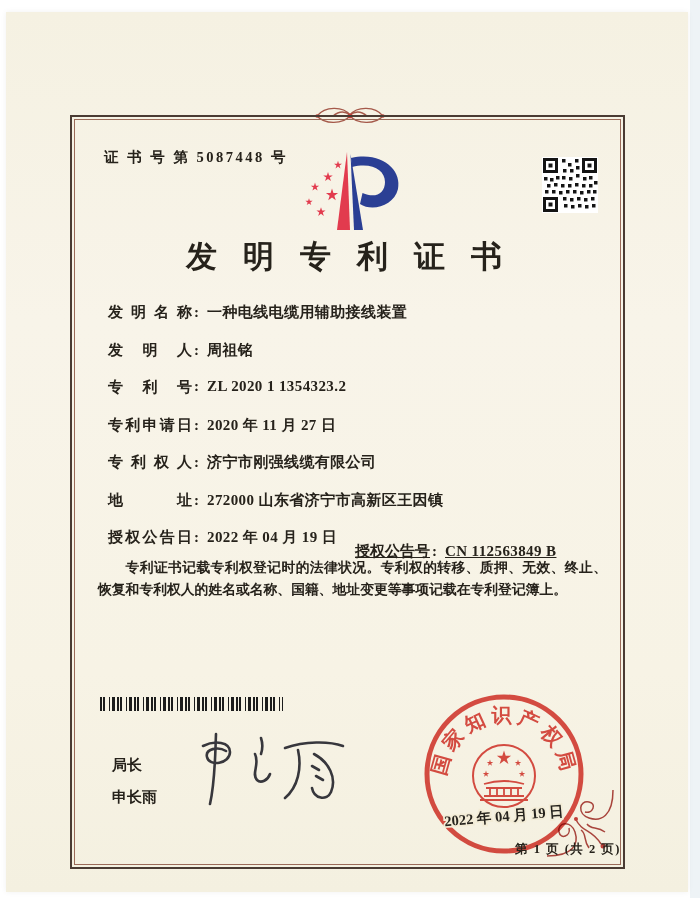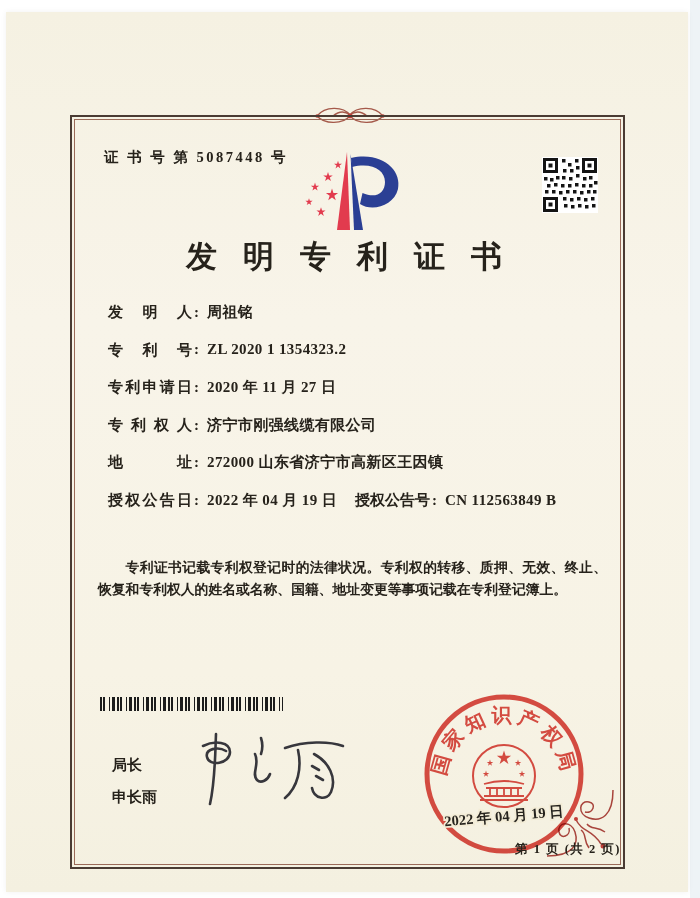--- a/index.html
+++ b/index.html
@@ -13,21 +13,21 @@
   .frame::before{content:"";position:absolute;inset:2px;border:1px solid #9a6a58;}
   .certno{position:absolute;left:104px;top:148px;font-size:14.5px;font-weight:bold;letter-spacing:2.5px;text-align:center;}
   .logo{position:absolute;left:288px;top:146px;}
   .title{position:absolute;left:0;top:236px;width:700px;text-align:center;
          font-size:31px;font-weight:bold;letter-spacing:26px;padding-left:14px;box-sizing:border-box;}
   .fields{position:absolute;left:108px;top:303px;width:490px;font-size:15px;font-weight:bold;}
   .frow{position:relative;height:23px;margin-bottom:14.5px;white-space:nowrap;}
   .flabel{display:inline-block;width:84px;text-align:justify;text-align-last:justify;vertical-align:top;}
   .colon{display:inline-block;margin:0 8px 0 2px;}
   .fvalue{letter-spacing:.4px;}
-  .g2{position:absolute;left:247px;top:0;}
+  .g2{position:absolute;left:247px;top:14px;text-decoration:underline;}
   .notice{position:absolute;left:98px;top:557px;width:509px;font-size:13.8px;line-height:1.62;font-weight:600;}
   .notice p{margin:0;text-indent:2em;text-align:justify;}
   .barcode{position:absolute;left:100px;top:697px;width:183px;height:14px;
     background:repeating-linear-gradient(90deg,#1c1c1c 0 2px,transparent 2px 3px,#1c1c1c 3px 5px,
     transparent 5px 9px,#1c1c1c 9px 10px,transparent 10px 12px,#1c1c1c 12px 15px,transparent 15px 17px);}
   .director-title{position:absolute;left:112px;top:756px;font-size:15px;font-weight:bold;}
   .director-name{position:absolute;left:112px;top:788px;font-size:15px;font-weight:bold;}
   .signature{position:absolute;left:185px;top:730px;}
   .seal{position:absolute;left:418px;top:688px;mix-blend-mode:multiply;opacity:.93;}
   .qr{position:absolute;left:542px;top:157px;}
@@ -143,20 +143,23 @@
         <rect x="36" y="47" width="3.5" height="3.5"></rect>
         <rect x="43" y="48" width="3.5" height="3.5"></rect>
       <rect x="50" y="47" width="3.5" height="3.5"></rect>
     </g>
   </svg>
 
   <div class="title">发明专利证书</div>
 
   <div class="fields">
     <div class="frow">
+      <span class="flabel">发明名称</span><span class="colon">:</span><span class="fvalue">一种电线电缆用辅助接线装置</span>
+    </div>
+    <div class="frow">
       <span class="flabel">发明人</span><span class="colon">:</span><span class="fvalue">周祖铭</span>
     </div>
     <div class="frow">
       <span class="flabel">专利号</span><span class="colon">:</span><span class="fvalue">ZL 2020 1 1354323.2</span>
     </div>
     <div class="frow">
       <span class="flabel">专利申请日</span><span class="colon">:</span><span class="fvalue">2020 年 11 月 27 日</span>
     </div>
     <div class="frow">
       <span class="flabel">专利权人</span><span class="colon">:</span><span class="fvalue">济宁市刚强线缆有限公司</span>

